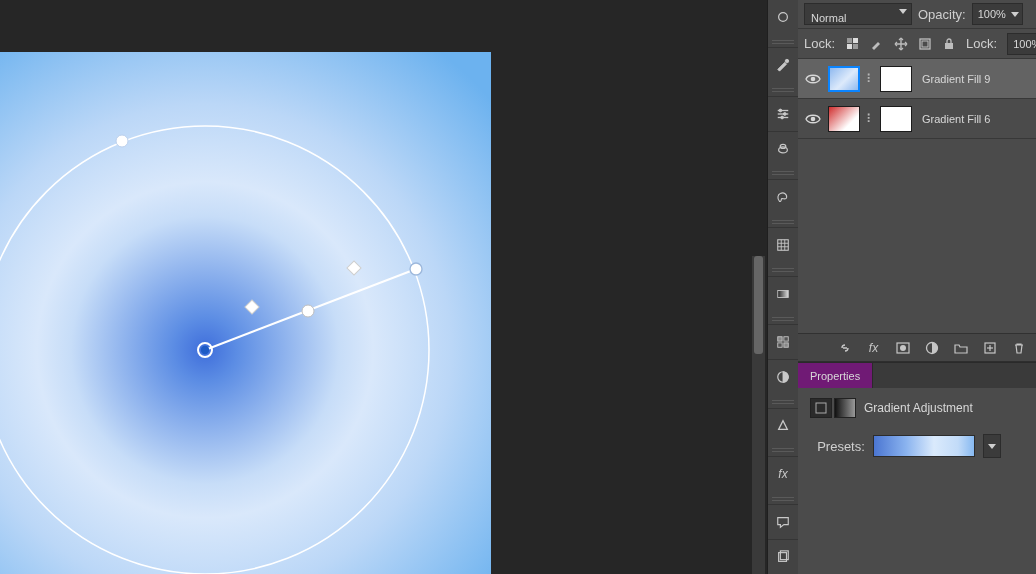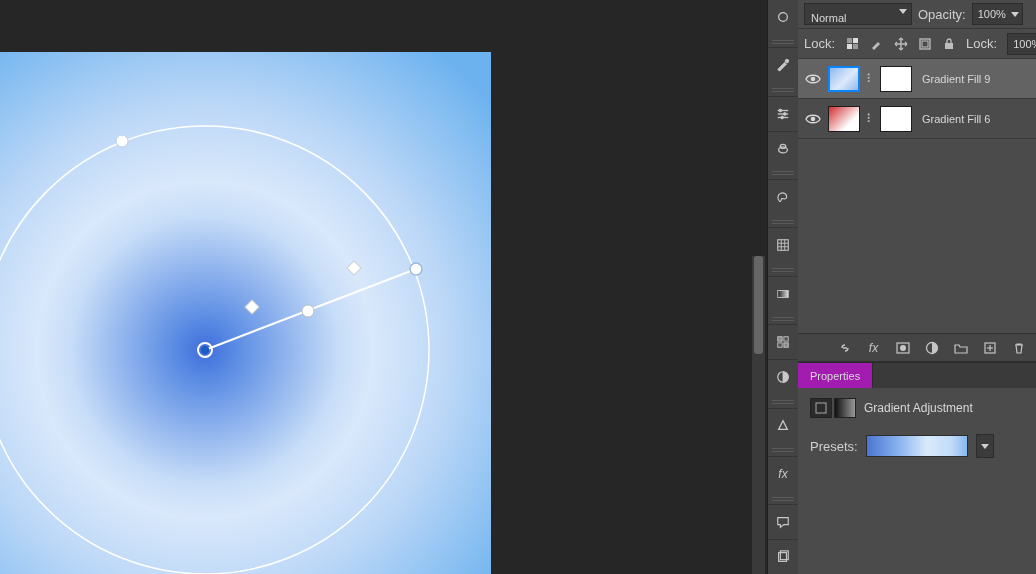--- a/index.html
+++ b/index.html
@@ -101,36 +101,36 @@
   .layers-fill { background: #4b4b4b; height: 195px; border-bottom: 1px solid #313131; }
 
   .footer-row {
     height: 28px; background: #454545; border-bottom: 1px solid #2e2e2e;
     display: flex; align-items: center; justify-content: flex-end; gap: 14px; padding: 0 10px;
   }
   .footer-row .ic14 { color: #c6c6c6; }
 
   .tabs { display: flex; height: 26px; background: #3a3a3a; border-top: 1px solid #2a2a2a; }
   .tab { padding: 0 12px; display: flex; align-items: center; font-size: 11px; color: #d8d8d8; }
-  .tab.active { background: #a21caf; border-right: 1px solid #2a2a2a; justify-content: center; }
+  .tab.active { background: #701a75; border-right: 1px solid #2a2a2a; justify-content: center; }
 
   .prop-body { padding: 10px 28px 0 12px; }
   .prop-body .title-row { display: flex; align-items: center; gap: 8px; margin-bottom: 16px; }
   .adj-thumbs { display:flex; gap:2px; }
   .adj-th { width: 20px; height: 18px; border: 1px solid #222; background: #2b2b2b; display:flex;align-items:center;justify-content:center;}
   .adj-th.inner { background: linear-gradient(90deg,#111,#999); }
   .prop-title { font-size: 12px; color: #d8d8d8; }
 
   .section-hdr {
     height: 24px; background: #585858; margin: 0 -12px; padding: 0 12px;
     display: flex; align-items: center; gap: 8px; font-weight: 600; font-size: 11px; color: #e6e6e6;
   }
   .section-hdr .twist { width: 0;height:0;border-left:4px solid transparent;border-right:4px solid transparent;border-top:5px solid #e6e6e6;}
 
-  .form-row { display: flex; align-items: center; gap: 8px; margin-top: 14px; font-size: 11px; }
+  .form-row { display: flex; align-items: center; gap: 8px; margin-top: 14px; font-size: 11px; justify-content: center; }
   .preset-sw {
     width: 102px; height: 22px; border: 1px solid #2c2c2c;
     background: linear-gradient(90deg,#4b76d2 0%,#8ab3ef 32%,#daeafc 60%,#c2dbf8 84%,#87b9f1 100%);
     box-sizing: border-box;
   }
   .preset-dd { width: 16px; height: 22px; background: #3b3b3b; border:1px solid #2c2c2c; display:flex;align-items:center;justify-content:center; }
 
   .style-set { display: flex; gap: 7px; }
   .style-btn { width: 20px; height: 20px; border: 1px solid #222; display:flex; box-sizing:border-box; }
   .style-btn.active { outline: 1px solid #e8e8e8; }

